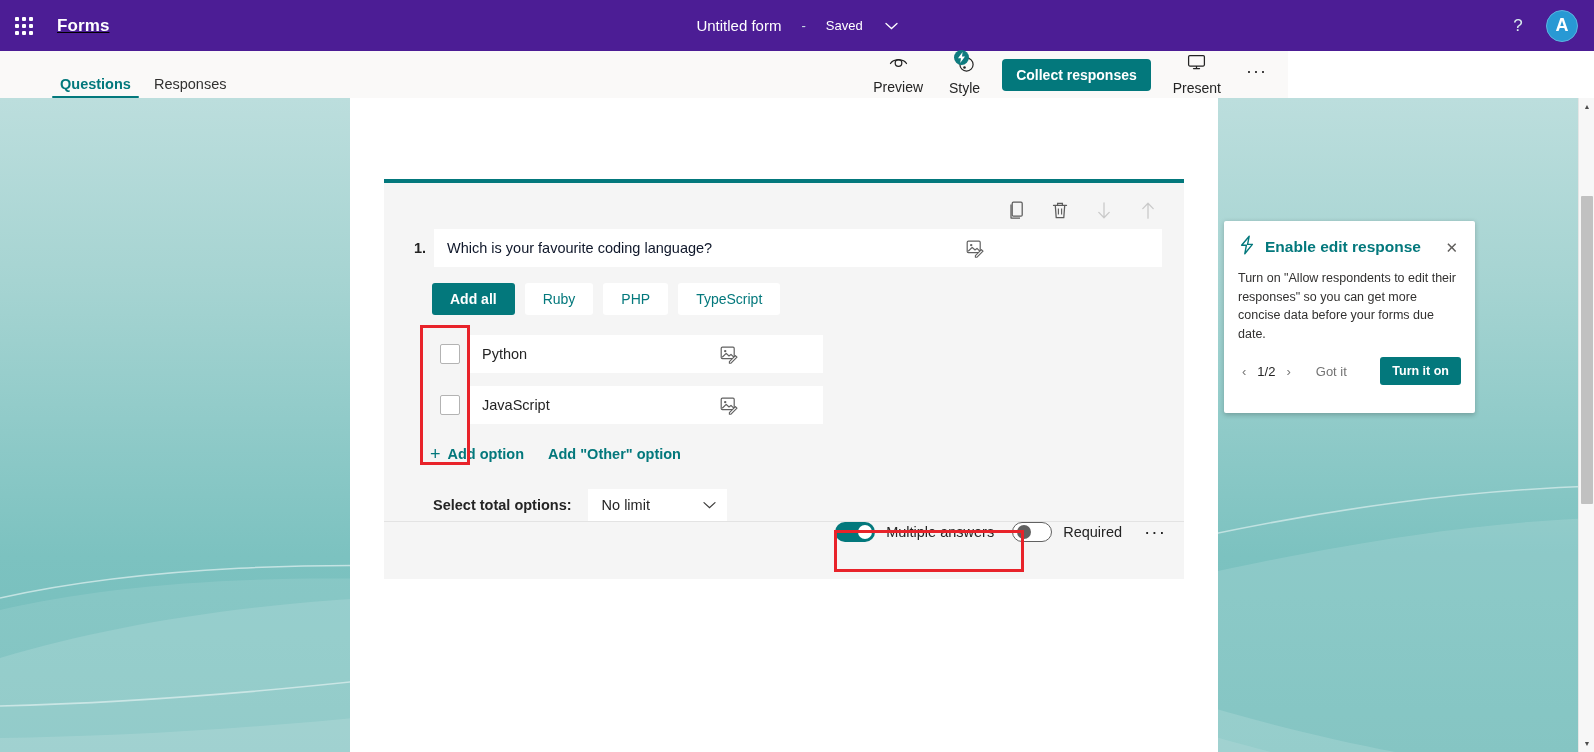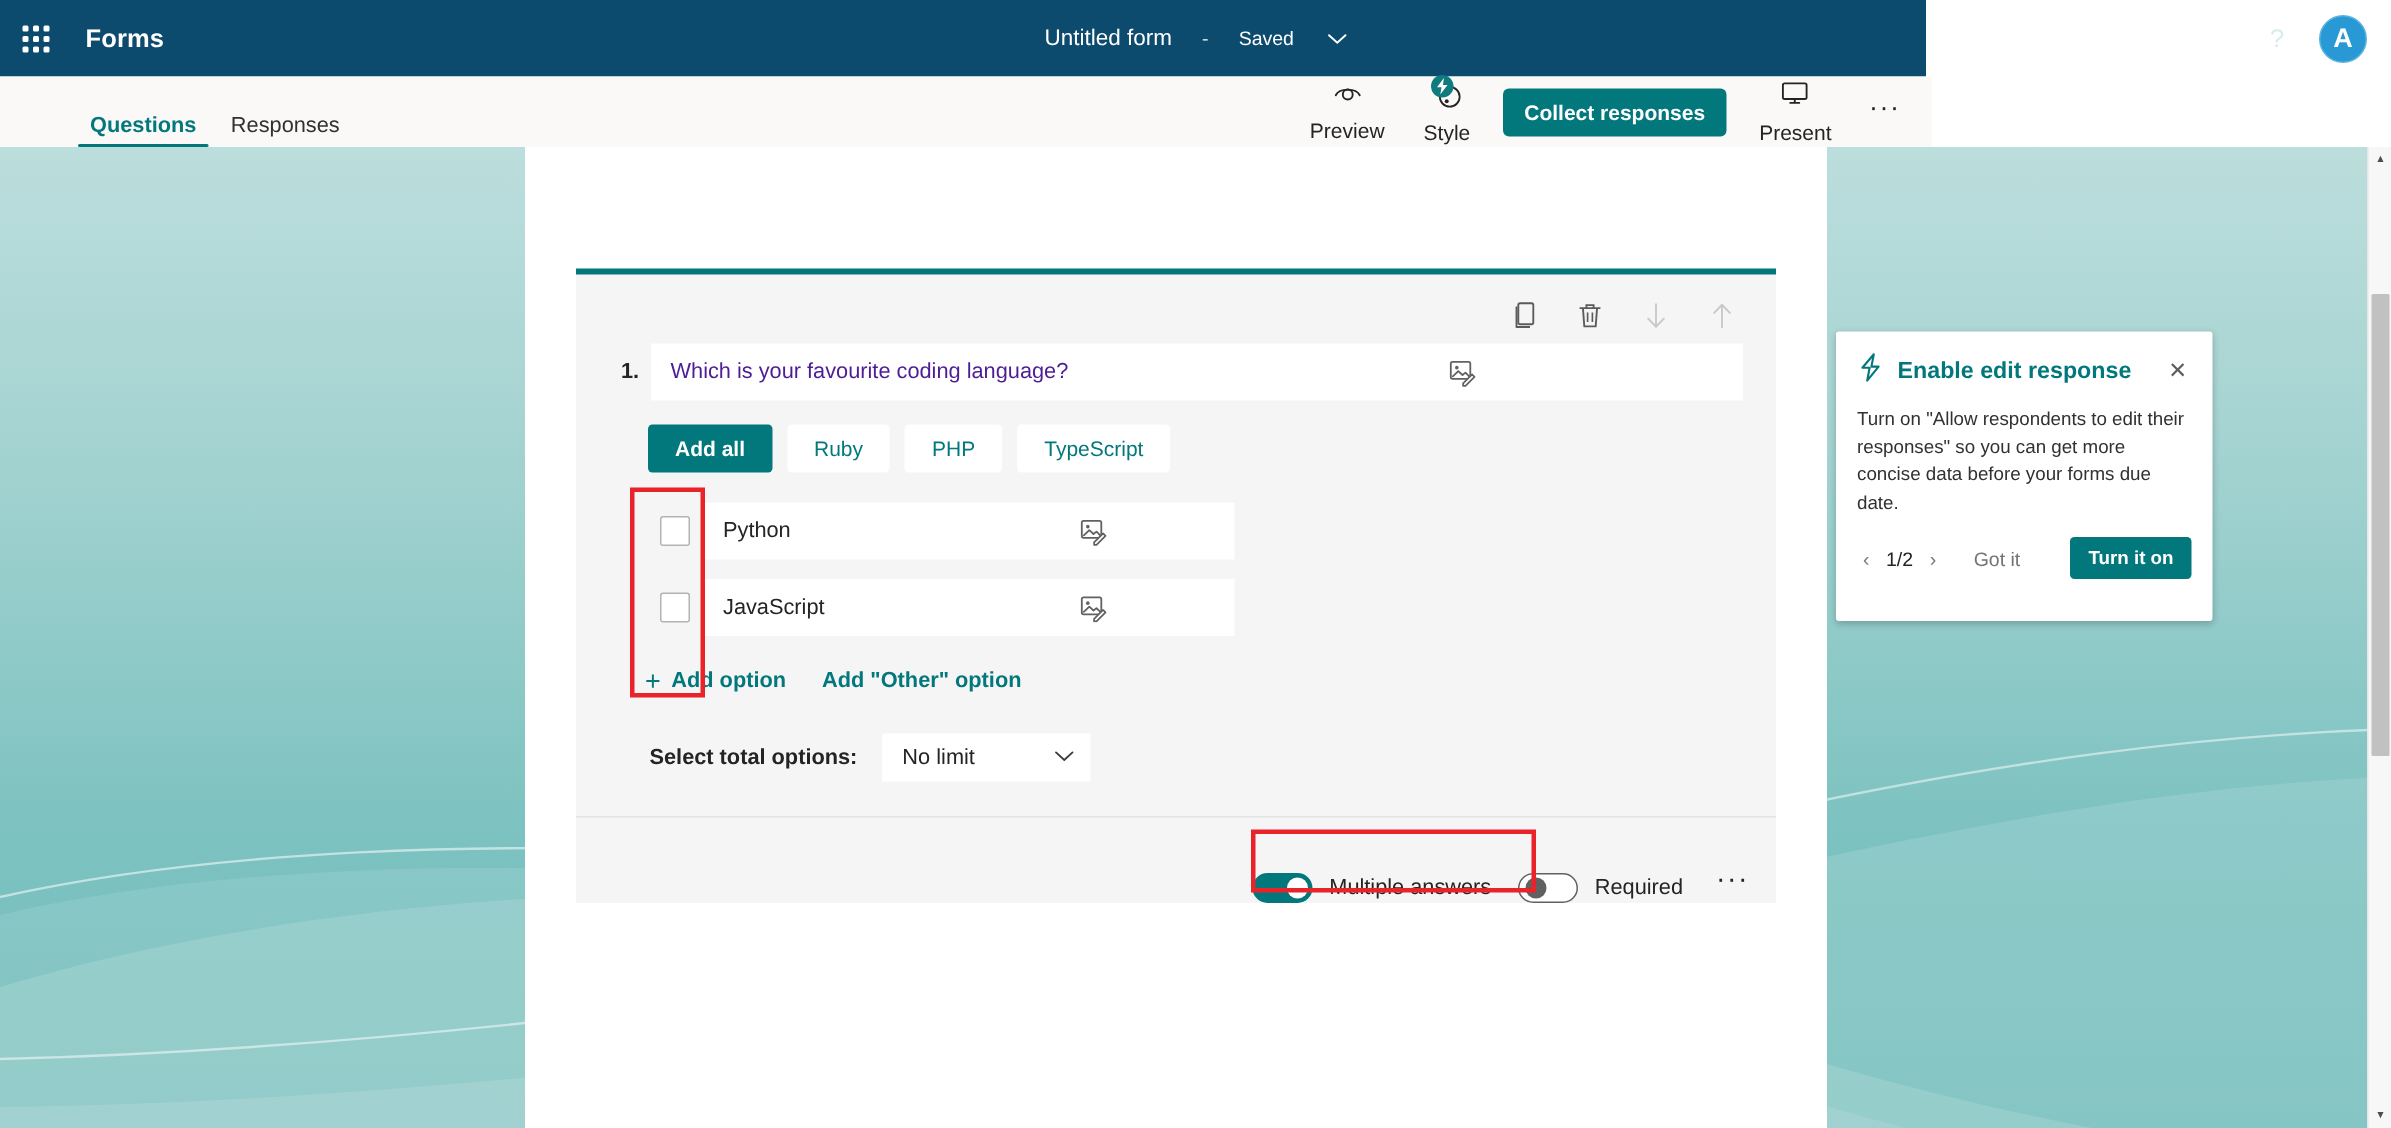--- a/index.html
+++ b/index.html
@@ -5,23 +5,23 @@
   * { box-sizing: border-box; margin: 0; padding: 0; }
   html, body {
     width: 1594px; height: 752px;
     overflow: hidden;
     font-family: "Liberation Sans", sans-serif;
     background: #fff;
   }
 
   
   #topbar {
-    position: absolute; left: 0; top: 0; width: 1284px; height: 51px;
-    background: #0c4a6e;
-    display: flex; align-items: center;
+    position: absolute; left: 0; top: 0; width: 1594px; height: 51px;
+    background: #4c1d95;
+    display: flex; align-items: center; text-decoration: underline;
   }
   #waffle {
     width: 48px; height: 51px;
     display: flex; align-items: center; justify-content: center;
     cursor: pointer;
   }
   #waffle .grid {
     display: grid; grid-template-columns: repeat(3, 4px);
     grid-template-rows: repeat(3, 4px); gap: 3px;
   }
@@ -124,21 +124,21 @@
     display: flex; justify-content: flex-end; align-items: center;
     gap: 22px; padding: 14px 25px 0 0; height: 40px;
   }
   .cicon { cursor: pointer; display: flex; align-items: center; justify-content: center; width: 22px; height: 22px; }
   .cicon.dim { opacity: .4; cursor: default; }
 
   #qrow { display: flex; align-items: center; padding: 6px 22px 0 30px; }
   #qnum { font-size: 14.5px; color: #242424; font-weight: 600; width: 20px; }
   #qbox {
     flex: 1; background: #fff; height: 38px; display: flex; align-items: center;
-    padding: 0 12px 0 13px; font-size: 14.5px; color: #4c1d95;
+    padding: 0 12px 0 13px; font-size: 14.5px; color: #0f172a;
   }
   #qbox span { flex: 1; }
   .imgicon { width: 22px; height: 22px; display:flex; align-items:center; justify-content:center; cursor: pointer; }
 
   #suggestions { display: flex; gap: 10px; padding: 16px 0 0 48px; }
   .sugg {
     background: #fff; color: #03787c; font-size: 14px;
     padding: 8px 18px; border-radius: 3px; cursor: pointer; border: none;
     font-family: "Liberation Sans", sans-serif;
   }
@@ -172,22 +172,22 @@
   #limitrow { display: flex; align-items: center; gap: 16px; padding: 26px 0 0 49px; }
   #limitlabel { font-size: 14.5px; color: #242424; font-weight: 600; }
   #limitselect {
     width: 139px; height: 32px; background: #fff; display: flex; align-items: center;
     justify-content: space-between; padding: 0 11px 0 14px; font-size: 14.5px;
     color: #242424; cursor: pointer;
   }
   #limitselect .chev { color: #3b3a39; font-size: 11px; }
 
   #cardfooter {
-    margin-top: 23px; border-top: 1px solid #e3e3e3; height: 58px;
-    display: flex; align-items: flex-end; justify-content: flex-end;
+    border-top: 1px solid #e3e3e3; height: 58px;
+    display: flex; align-items: flex-start; justify-content: flex-end;
     padding-right: 18px; position: relative;
   }
   .toggleGroup { display: flex; align-items: center; gap: 11px; }
   .toggle {
     width: 40px; height: 20px; border-radius: 11px; position: relative; cursor: pointer;
   }
   .toggle.on { background: #03787c; }
   .toggle.off { background: #fff; border: 1.3px solid #616161; }
   .toggle .knob {
     position: absolute; top: 50%; transform: translateY(-50%);

